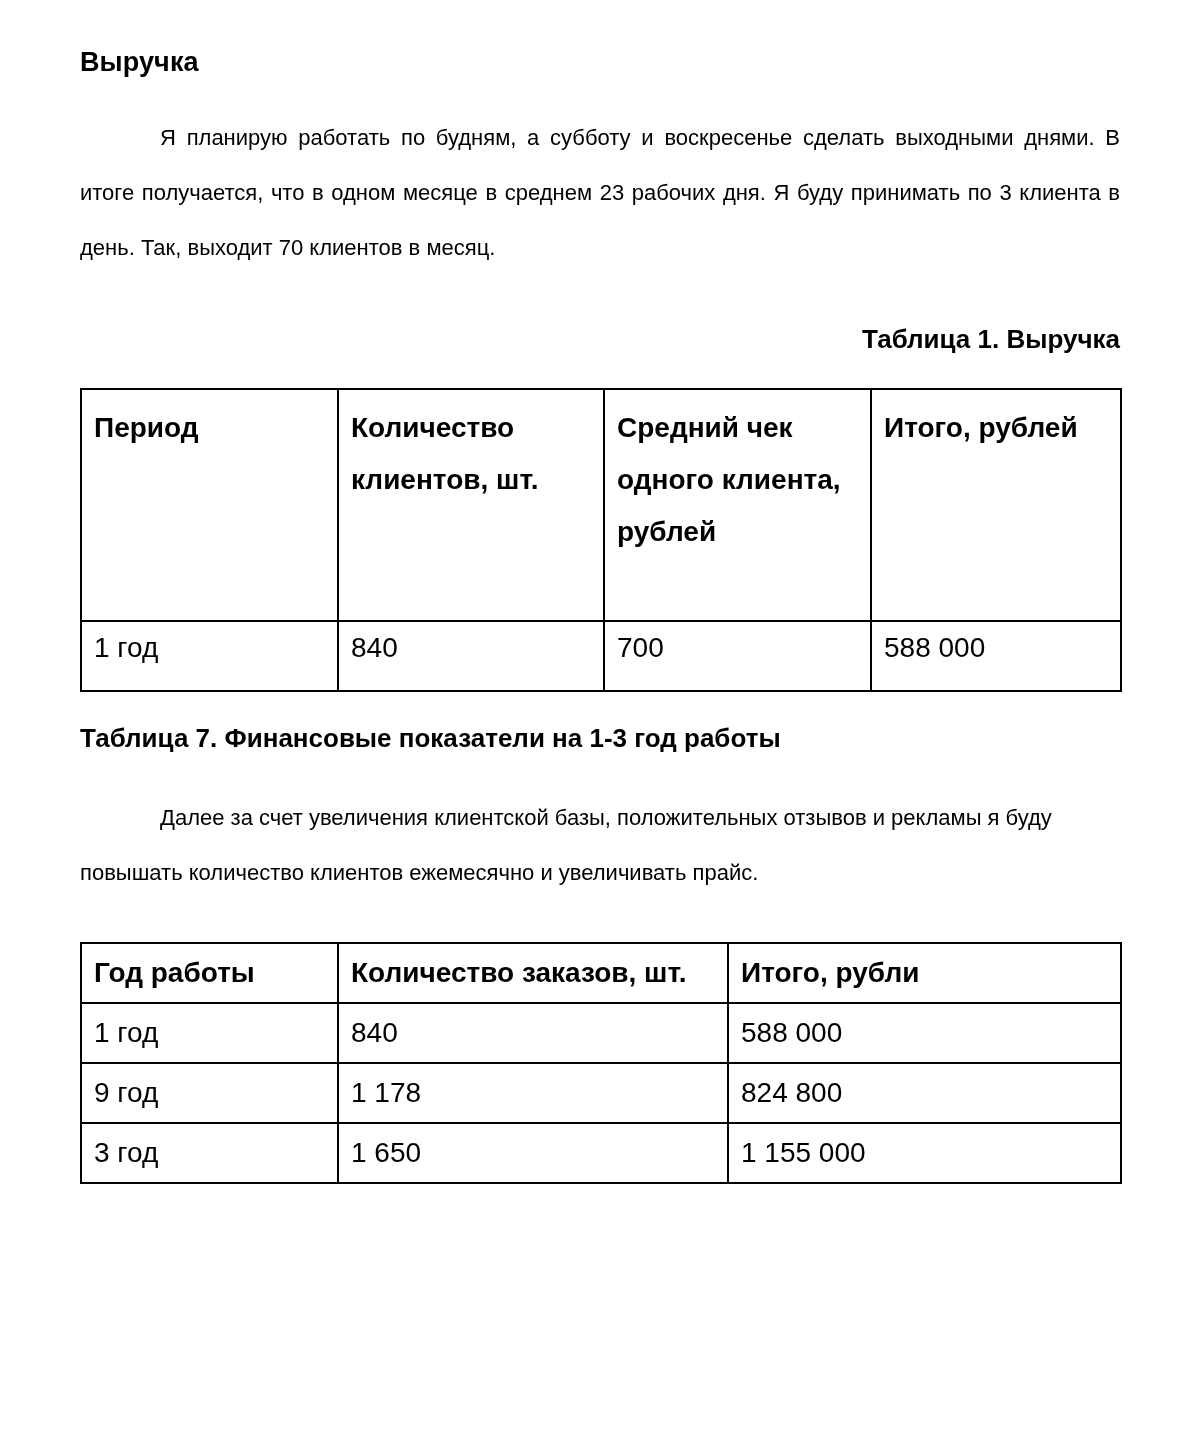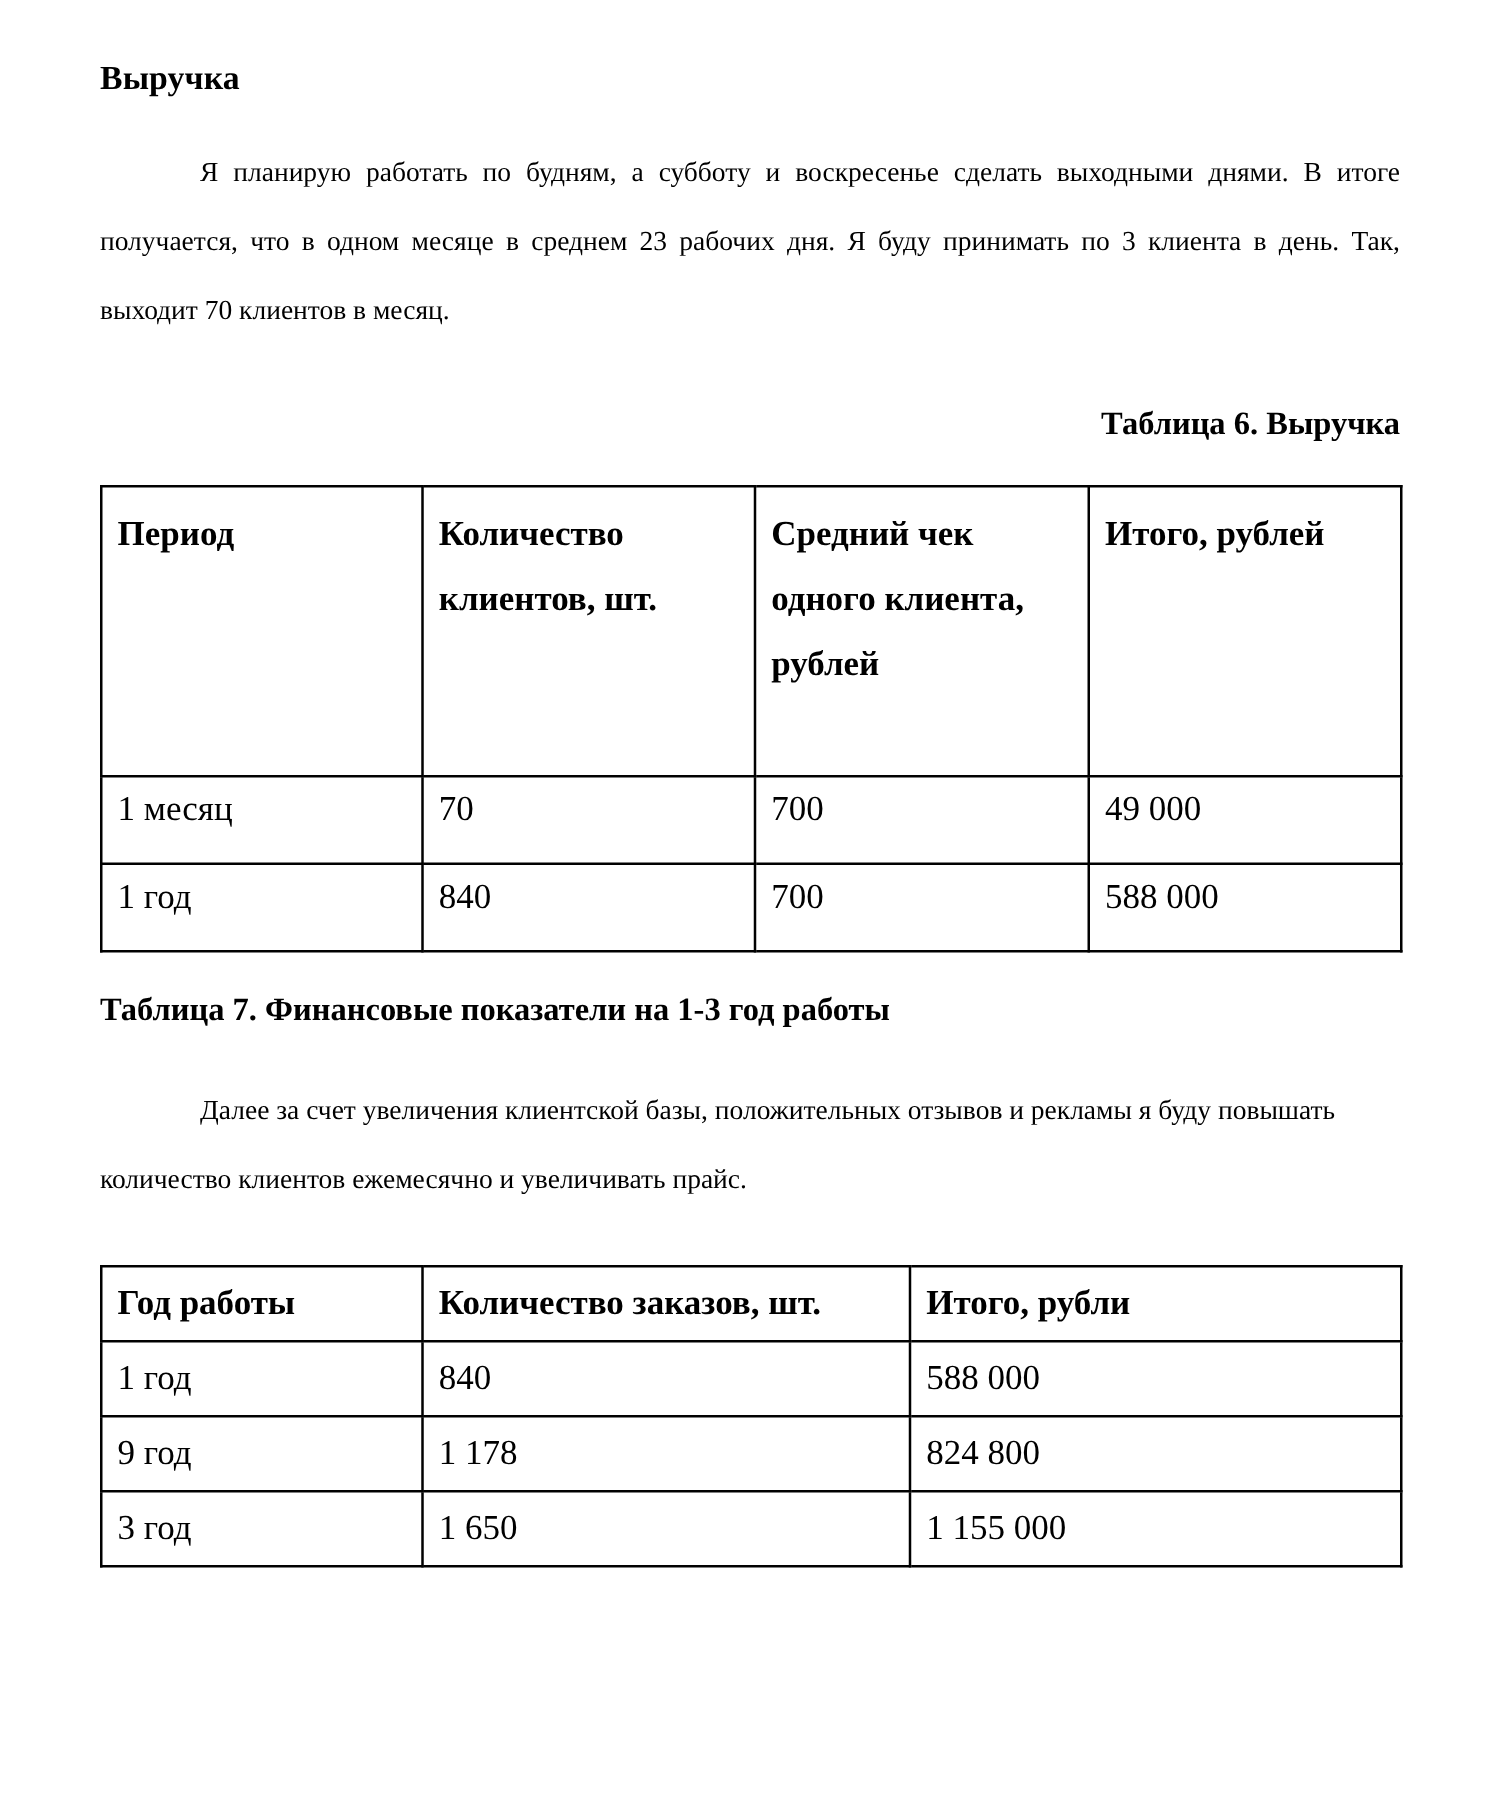--- a/index.html
+++ b/index.html
@@ -5,21 +5,21 @@
   html, body {
     margin: 0;
     padding: 0;
     background: #ffffff;
   }
   .page {
     position: relative;
     width: 1200px;
     height: 1456px;
     background: #ffffff;
-    font-family: Liberation Serif, serif;
+    font-family: Liberation Sans, sans-serif;
     color: #000000;
     box-sizing: border-box;
     overflow: hidden;
   }
 
   .content {
     position: absolute;
     left: 80px;
     top: 0;
     width: 1040px;
@@ -119,47 +119,41 @@
 
 <div class="page">
   <div class="content">
 
     <h1 class="section-heading">Выручка</h1>
 
     <p class="body-par first">Я планирую работать по будням, а субботу и воскресенье сделать выходными днями. В итоге получается, что в одном месяце в среднем 23 рабочих дня. Я буду принимать по 3 клиента в день. Так, выходит 70 клиентов в месяц.</p>
 
     <div class="spacer-caption-6"></div>
 
-    <div class="table-caption caption-right">Таблица 6. Выручка</div>
+    <div class="table-caption caption-right">Таблица 1. Выручка</div>
 
     <div class="spacer-before-table1"></div>
 
     <table class="doc-table" id="table-revenue">
       <colgroup>
         <col class="c1">
           <col class="c2">
           <col class="c3">
           <col class="c4">
       </colgroup>
       <thead>
         <tr>
           <th>Период</th>
           <th>Количество клиентов, шт.</th>
           <th class="justified">Средний чек одного клиента, рублей</th>
           <th>Итого, рублей</th>
         </tr>
       </thead>
       <tbody>
         <tr>
-          <td>1 месяц</td>
-          <td>70</td>
-          <td>700</td>
-          <td>49 000</td>
-        </tr>
-        <tr>
           <td>1 год</td>
           <td>840</td>
           <td>700</td>
           <td>588 000</td>
         </tr>
       </tbody>
     </table>
 
     <div class="spacer-caption-7"></div>
 

